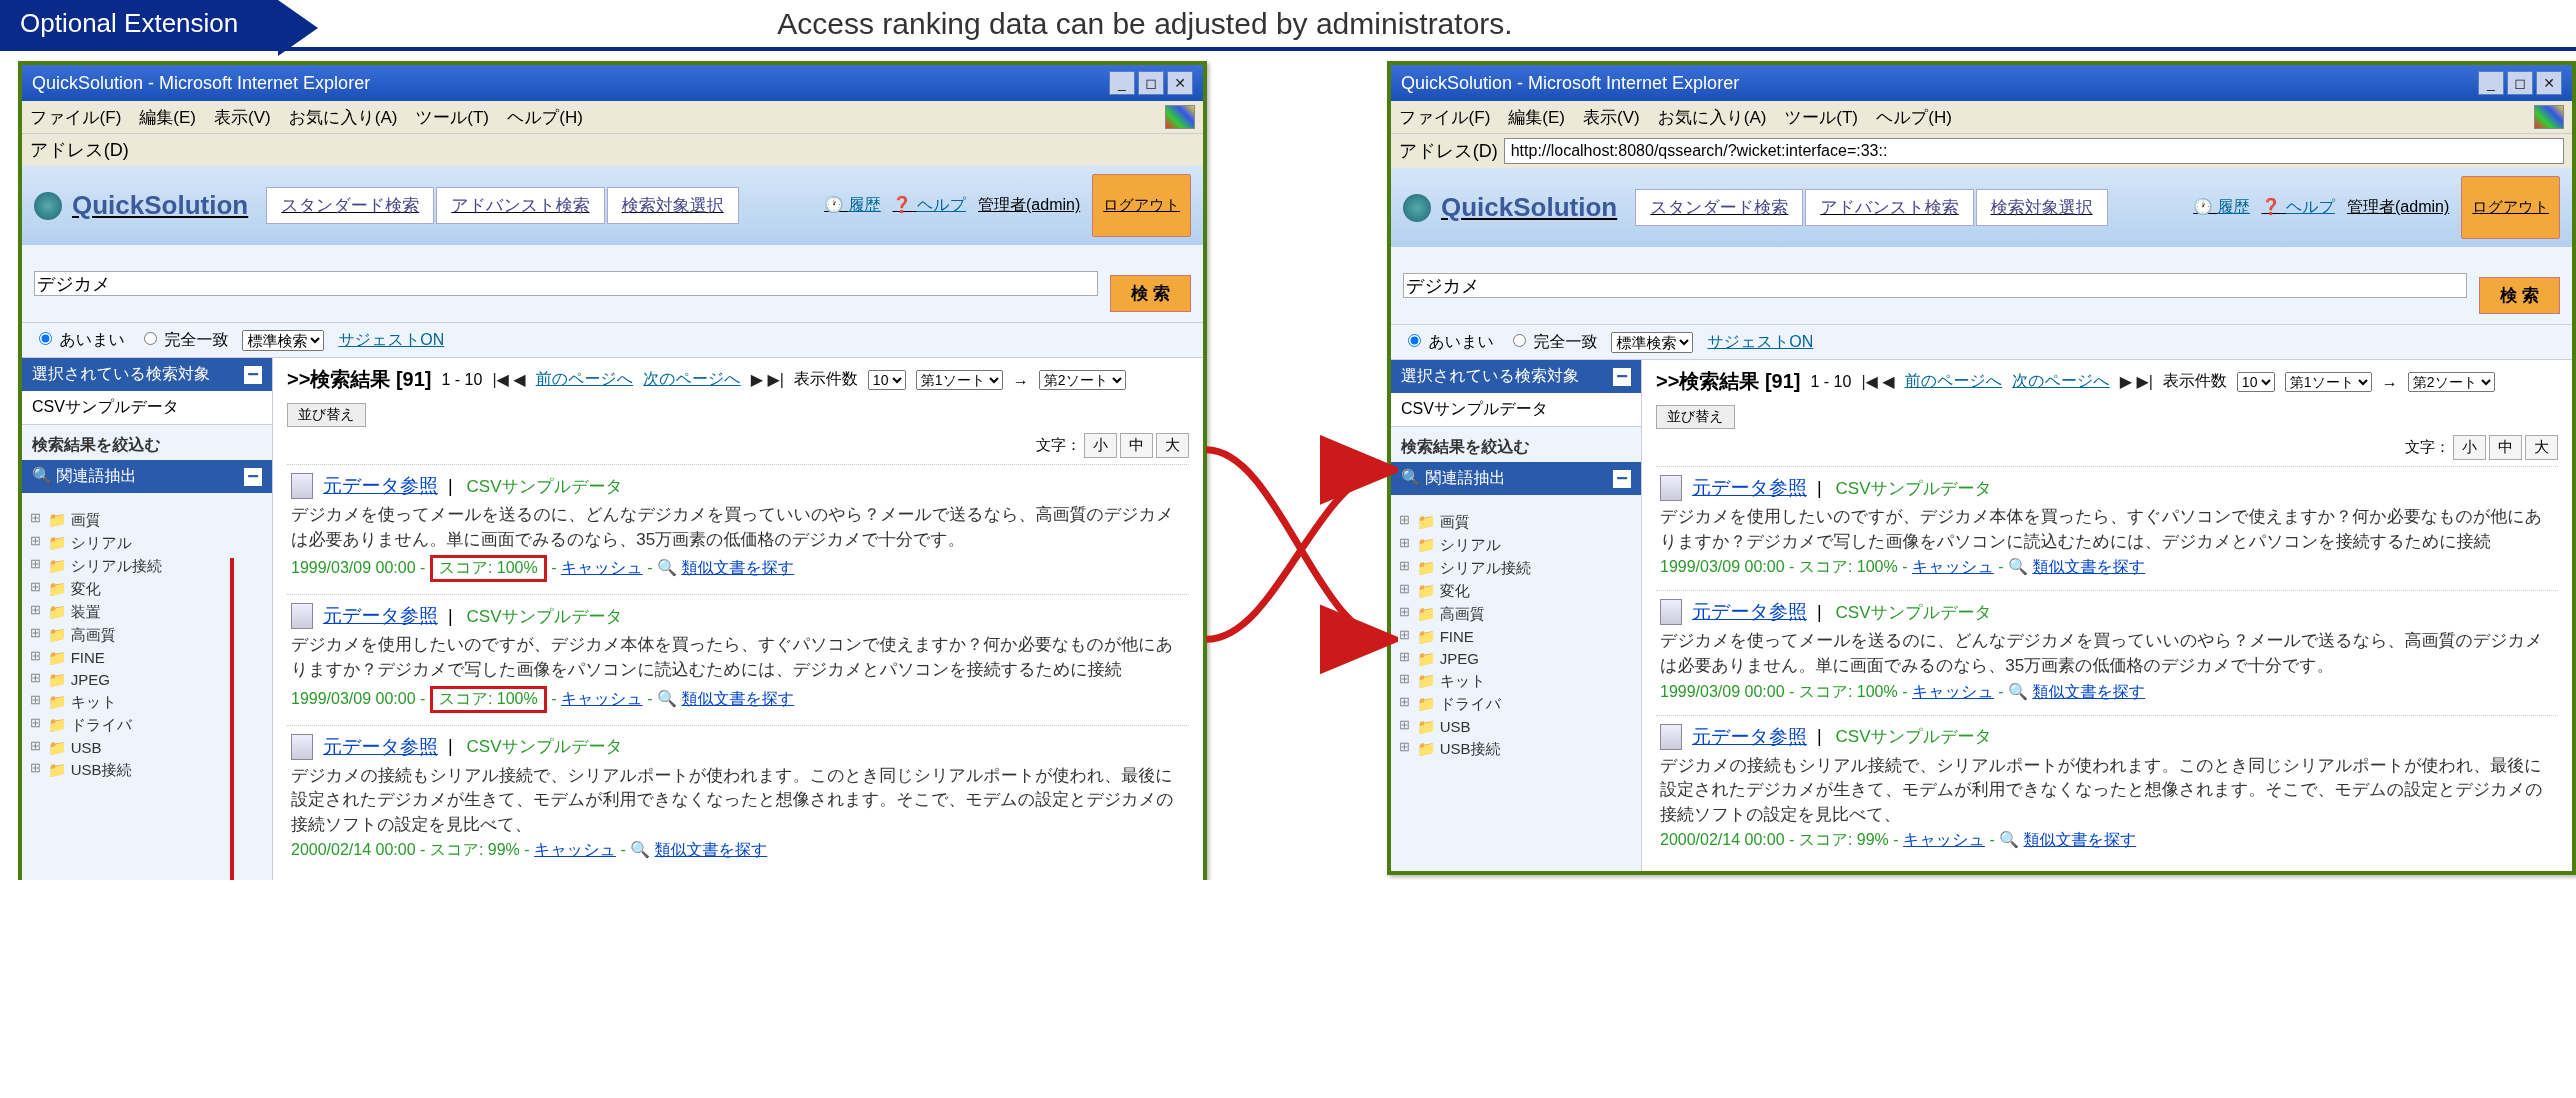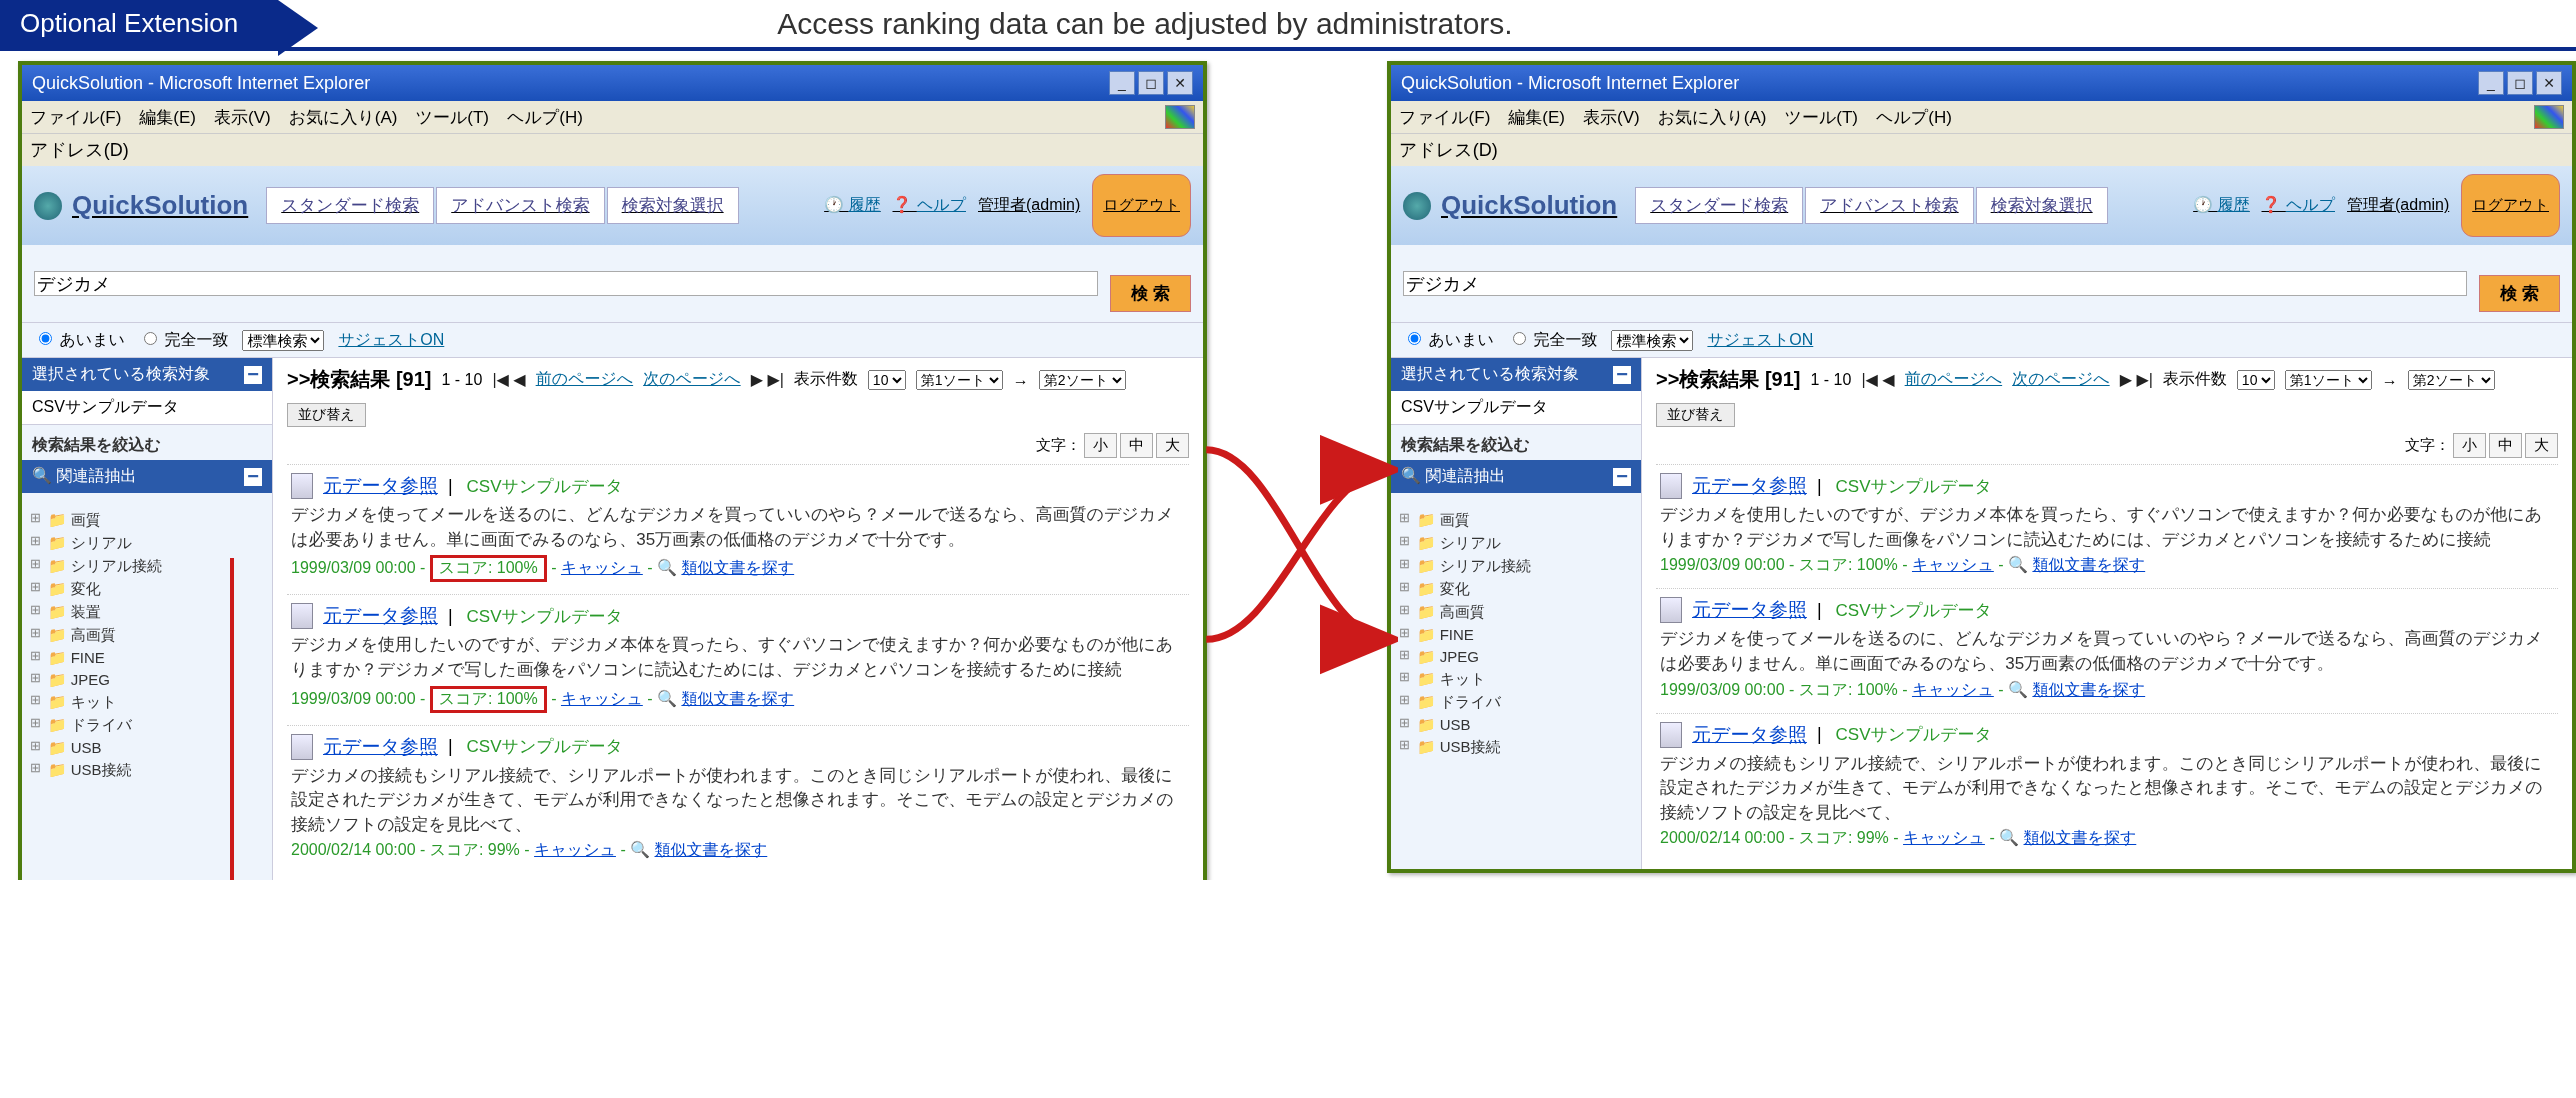--- a/index.html
+++ b/index.html
@@ -20,21 +20,21 @@
 .addrbar { background:#ece9d8; padding:4px 8px; display:flex; align-items:center; gap:6px; border-top:1px solid #ccc; }
 .addrbar input { flex:1; font-size:16px; padding:3px 6px; border:1px solid #888; background:#fff; }
 .qs-top { background:linear-gradient(to bottom,#d5e6f8,#b5d0ef); padding:8px 12px; display:flex; justify-content:space-between;text-decoration:underline; }
 .qs-logo { display:flex; align-items:center; gap:10px; }
 .qs-globe { width:28px; height:28px; border-radius:50%; background:radial-gradient(circle,#5aa,#267); }
 .qs-name { font-size:26px; color:#3a5a9a; font-weight:bold; }
 .tabs { display:flex; gap:2px; margin-left:8px; }
 .tab { background:#fff; border:1px solid #aac; padding:6px 14px; font-size:17px; color:#448; }
 .act { display:flex; gap:12px; align-items:center; font-size:16px; }
 .act a { color:#069; text-decoration:underline; }
-.logout-btn { background:#f3a83c; border:1px solid #c77; padding:21px 10px; font-size:15px; border-radius:12px; }
+.logout-btn { background:#f3a83c; border:1px solid #c77; padding:21px 10px; font-size:15px; border-radius:2px; }
 .sbar { background:#eef4fc; padding:10px 12px; display:flex; align-items:center; gap:12px; border-bottom:1px solid #ccd; }
 .sinput { flex:1; font-size:18px; border:1px solid #aaa; background:#fff; }
 .sbtn { background:#f3a83c; border:1px solid #c77; padding:6px 20px; font-size:17px; font-weight:bold;margin-top:20px; }
 .sopts { background:#eef4fc; padding:6px 12px; display:flex; align-items:center; gap:14px; font-size:16px; border-bottom:1px solid #ccd; }
 .sopts select { font-size:15px; }
 .sugg { color:#069; text-decoration:underline; }
 .content { display:flex; background:#fff; }
 .sidebar { width:250px; background:#eef4fc; font-size:16px; border-right:1px solid #ccd; }
 .side-h1 { background:#2a5aaa; color:#fff; padding:6px 10px; display:flex; justify-content:space-between; align-items:center; }
 .side-h2 { background:#fff; padding:6px 10px; border-bottom:1px solid #ccd; }
@@ -211,20 +211,21 @@
       <span>編集(E)</span>
       <span>表示(V)</span>
       <span>お気に入り(A)</span>
       <span>ツール(T)</span>
       <span>ヘルプ(H)</span>
     </div>
     <div class="ms-flag"></div>
   </div>
   <div class="addrbar">
     <span>アドレス(D)</span>
+    <input value="http://localhost:8080/qssearch/?wicket:interface=:33::" style="">
   </div>
   <div class="qs-top">
     <div class="qs-logo">
       <div class="qs-globe"></div>
       <div class="qs-name">QuickSolution</div>
       <div class="tabs">
         <div class="tab">スタンダード検索</div>
         <div class="tab">アドバンスト検索</div>
         <div class="tab">検索対象選択</div>
       </div>

